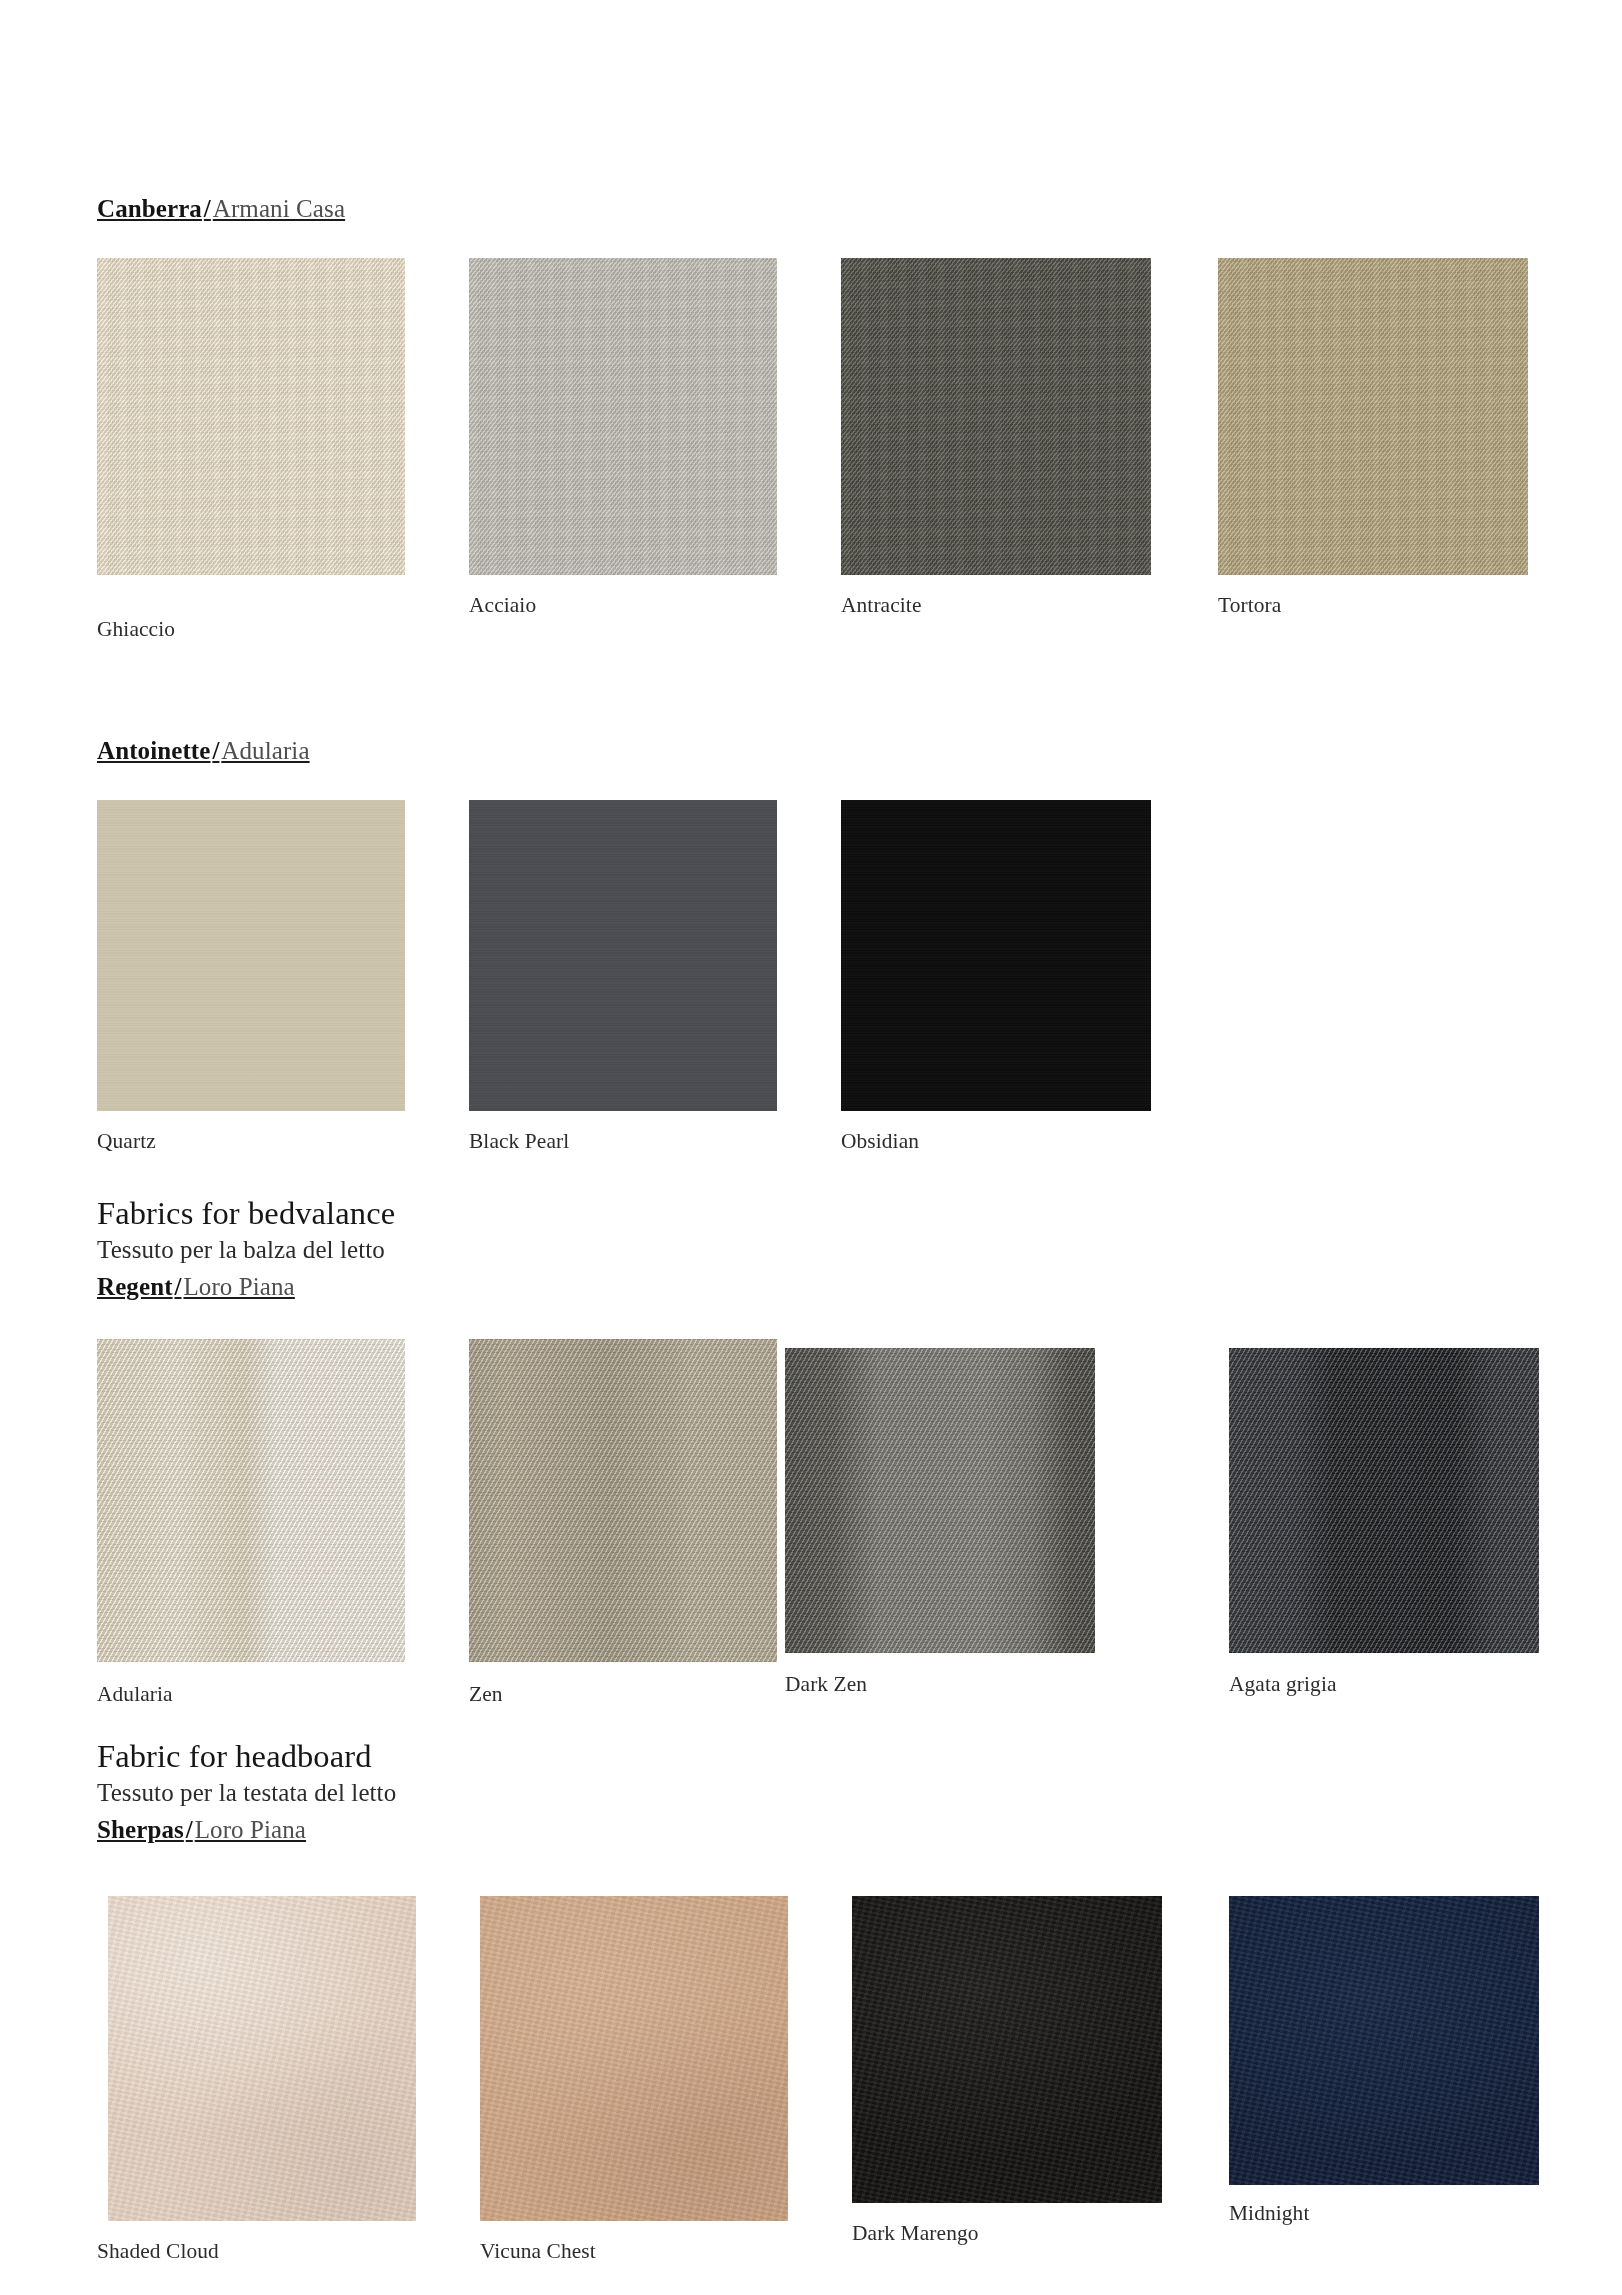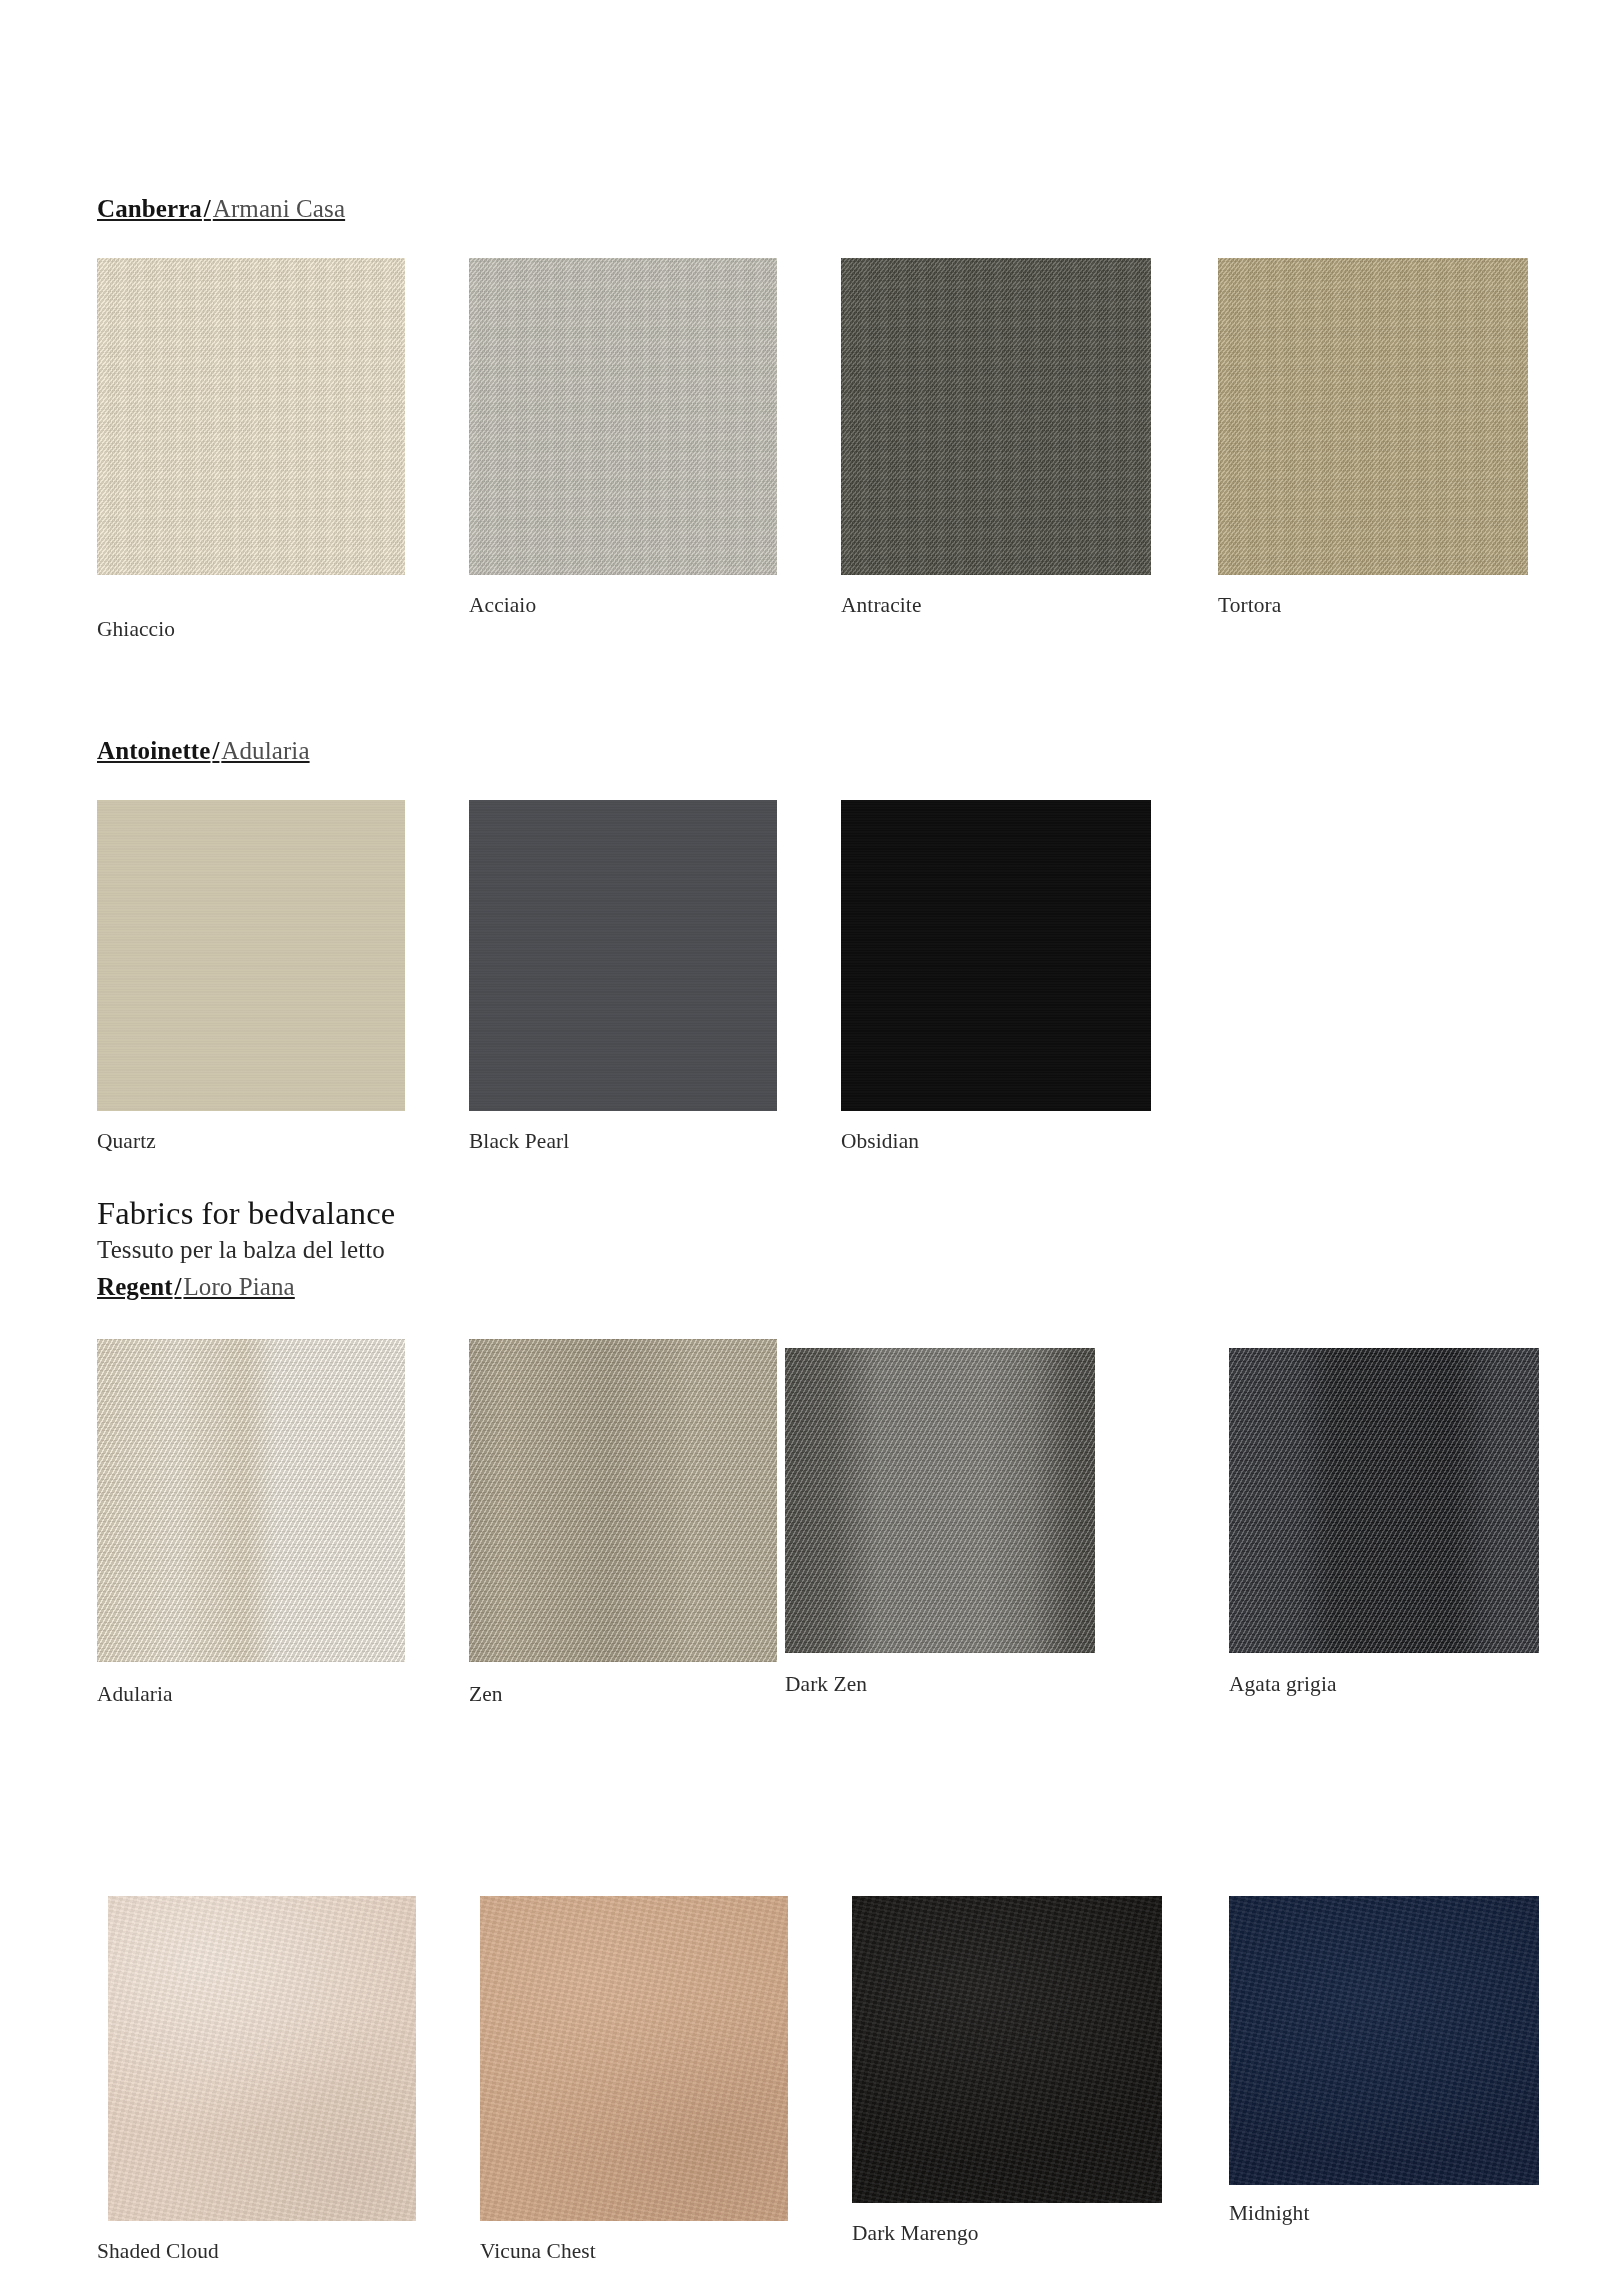--- a/index.html
+++ b/index.html
@@ -232,20 +232,27 @@
       <div class="swatch-label" style="top:324px;">Dark Zen</div>
     </div>
     <div class="swatch-cell" style="width:312px;">
       <div class="swatch linen" style="width:310px;height:305px;background-color:#2a2c30;">
         <div class="linen-bands" style="background:linear-gradient(90deg, rgba(58,60,66,0.55) 0%, rgba(50,52,58,0.4) 22%, rgba(16,16,18,0.55) 34%, rgba(14,14,16,0.6) 72%, rgba(54,56,62,0.45) 86%, rgba(60,62,68,0.5) 100%);"></div>
       </div>
       <div class="swatch-label" style="top:324px;">Agata grigia</div>
     </div>
   </div>
 
+  <div class="section" style="top:1738px;">
+    <div class="grouptitle-en">Fabric for headboard</div>
+    <div class="grouptitle-it">Tessuto per la testata del letto</div>
+    <div class="brandline">
+      <span class="fabric">Sherpas</span><span class="slash">/</span><span class="house">Loro Piana</span>
+    </div>
+  </div>
 
   <div class="swatch-row" style="top:1896px;">
     <div class="swatch-cell" style="width:372px;padding-left:11px;">
       <div class="swatch suede" style="width:308px;height:325px;background-color:#e6d3c3;
                   background-image:radial-gradient(120% 90% at 30% 20%, rgba(255,250,245,0.5), rgba(0,0,0,0) 60%),
                                    radial-gradient(100% 80% at 80% 85%, rgba(205,182,164,0.45), rgba(0,0,0,0) 62%);"></div>
       <div class="swatch-label" style="top:343px;">Shaded Cloud</div>
     </div>
     <div class="swatch-cell" style="width:372px;">
       <div class="swatch suede" style="width:308px;height:325px;background-color:#cfa787;

